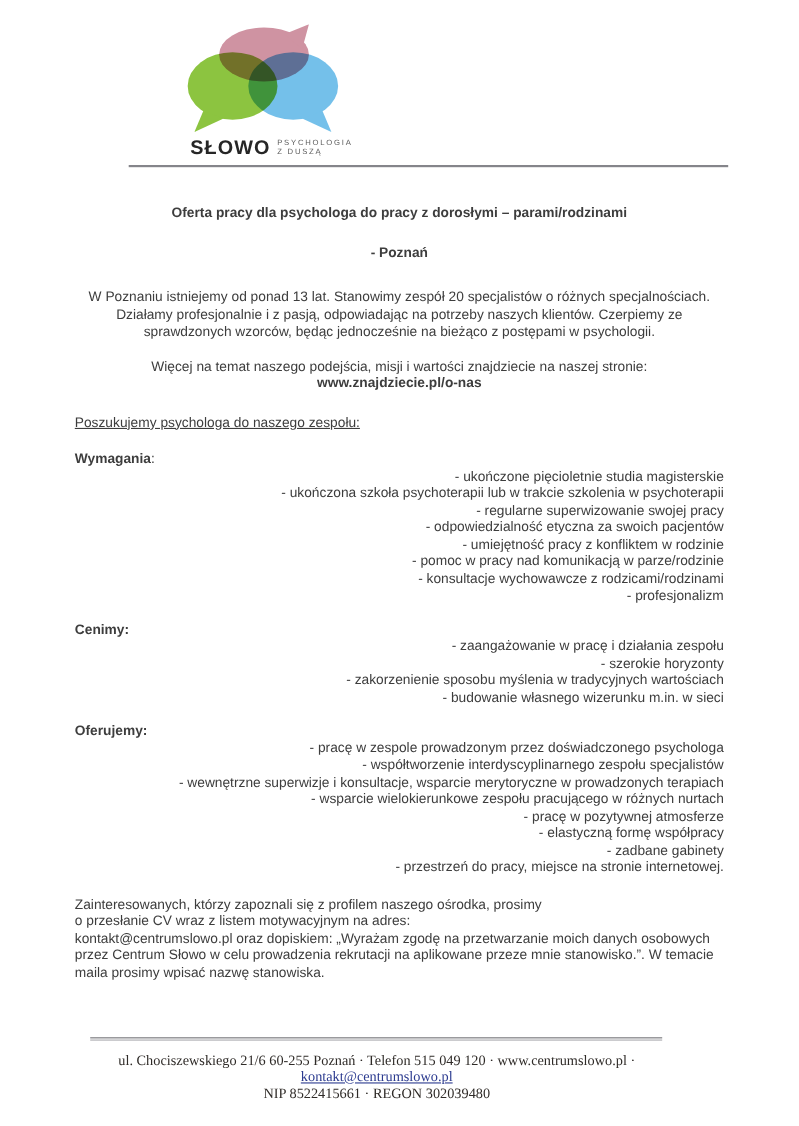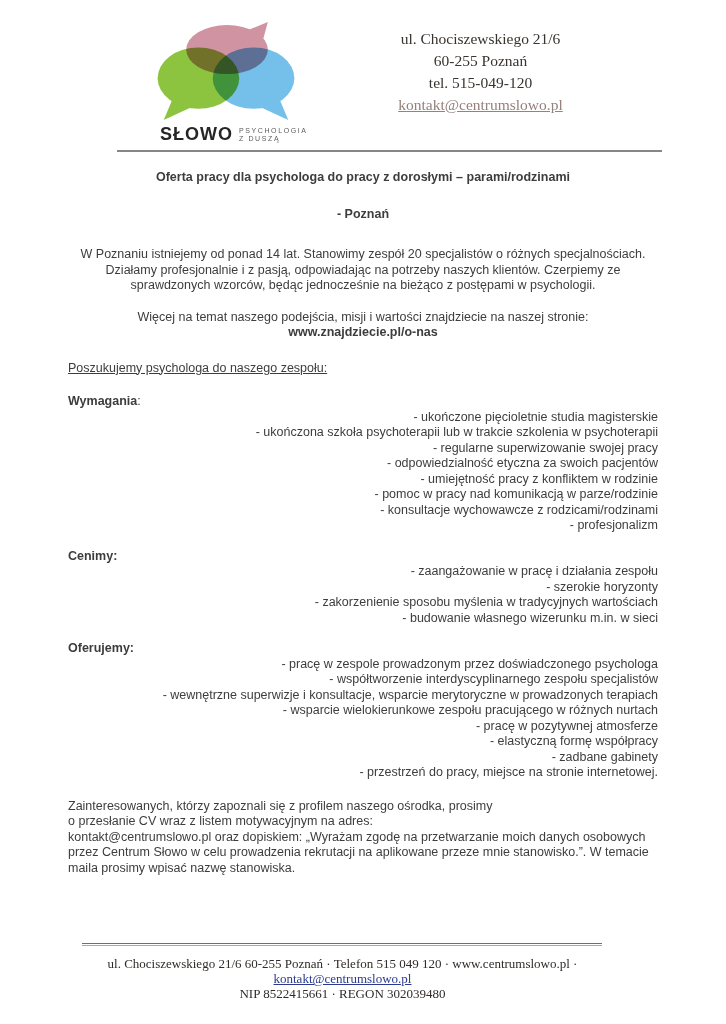--- a/index.html
+++ b/index.html
@@ -1,37 +1,37 @@
 <!DOCTYPE html>
 <html lang="pl"><head>
 <meta charset="utf-8">
 <style>
   html,body{margin:0;padding:0;background:#ffffff;}
   .page{position:relative;width:726px;height:1024px;background:#ffffff;overflow:hidden;
         font-family:"Liberation Sans",sans-serif;color:#3d3d3d;}
 
   
-  .logo{position:absolute;left:156px;top:22px;width:150px;}
+  .logo{position:absolute;left:169px;top:22px;width:150px;}
   .logo svg{display:block;}
   .logo-text{display:flex;align-items:center;gap:6px;margin-top:3px;padding-left:4px;}
   .brand{font-weight:bold;font-size:18px;letter-spacing:1px;color:#262626;}
   .tagline{display:flex;flex-direction:column;line-height:8px;}
   .tagline span{font-size:7px;letter-spacing:1.6px;color:#5c5c5c;}
 
   .contact{position:absolute;left:363px;top:28px;width:235px;text-align:center;
            font-family:"Liberation Serif",serif;font-size:15.5px;line-height:22px;color:#38332f;}
   .contact a{color:#97817b;text-decoration:underline;}
 
   .rule-top{position:absolute;left:117px;top:150px;width:545px;height:0;
             border-top:2px solid #85858a;}
 
   
   .content{position:absolute;left:68px;top:170px;width:590px;
            font-size:12.5px;line-height:15.5px;}
-  .title{font-weight:bold;text-align:center;margin:0;}
+  .title{font-weight:bold;text-align:center;margin:16px;}
   .subtitle{font-weight:bold;text-align:center;margin:21px 0 0 0;}
   .p-center{text-align:center;margin:25px 0 0 0;}
   .p-more{text-align:center;margin:16px 0 12px 0;}
   .p-more .site{font-weight:bold;}
   .seek{margin:20px 0 0 0;text-decoration:underline;}
   .section{margin:15px 0 0 0;}
   .section.first{margin-top:18px;}
   .sec-head{font-weight:bold;}
   .sec-suffix{font-weight:normal;}
   ul.plain{list-style:none;margin:0;padding:0;text-align:right;}
@@ -66,34 +66,28 @@
     </svg>
     <div class="logo-text">
       <span class="brand">SŁOWO</span>
       <span class="tagline">
         <span>PSYCHOLOGIA</span>
         <span>Z DUSZĄ</span>
       </span>
     </div>
   </div>
 
-  <div class="contact">
-    <div>ul. Chociszewskiego 21/6</div>
-    <div>60-255 Poznań</div>
-    <div>tel. 515-049-120</div>
-    <div><a href="#">kontakt@centrumslowo.pl</a></div>
-  </div>
 
   <div class="rule-top"></div>
 
   <div class="content">
     <p class="title">Oferta pracy dla psychologa do pracy z dorosłymi – parami/rodzinami</p>
     <p class="subtitle">- Poznań</p>
 
-    <p class="p-center">W Poznaniu istniejemy od ponad 14 lat. Stanowimy zespół 20 specjalistów o różnych specjalnościach. Działamy profesjonalnie i z pasją, odpowiadając na potrzeby naszych klientów. Czerpiemy ze sprawdzonych wzorców, będąc jednocześnie na bieżąco z postępami w psychologii.</p>
+    <p class="p-center">W Poznaniu istniejemy od ponad 13 lat. Stanowimy zespół 20 specjalistów o różnych specjalnościach. Działamy profesjonalnie i z pasją, odpowiadając na potrzeby naszych klientów. Czerpiemy ze sprawdzonych wzorców, będąc jednocześnie na bieżąco z postępami w psychologii.</p>
 
     <p class="p-more">
       <span>Więcej na temat naszego podejścia, misji i wartości znajdziecie na naszej stronie:</span><br>
       <span class="site">www.znajdziecie.pl/o-nas</span>
     </p>
 
     <p class="seek">Poszukujemy psychologa do naszego zespołu:</p>
 
     <div class="section first">
       <div>

